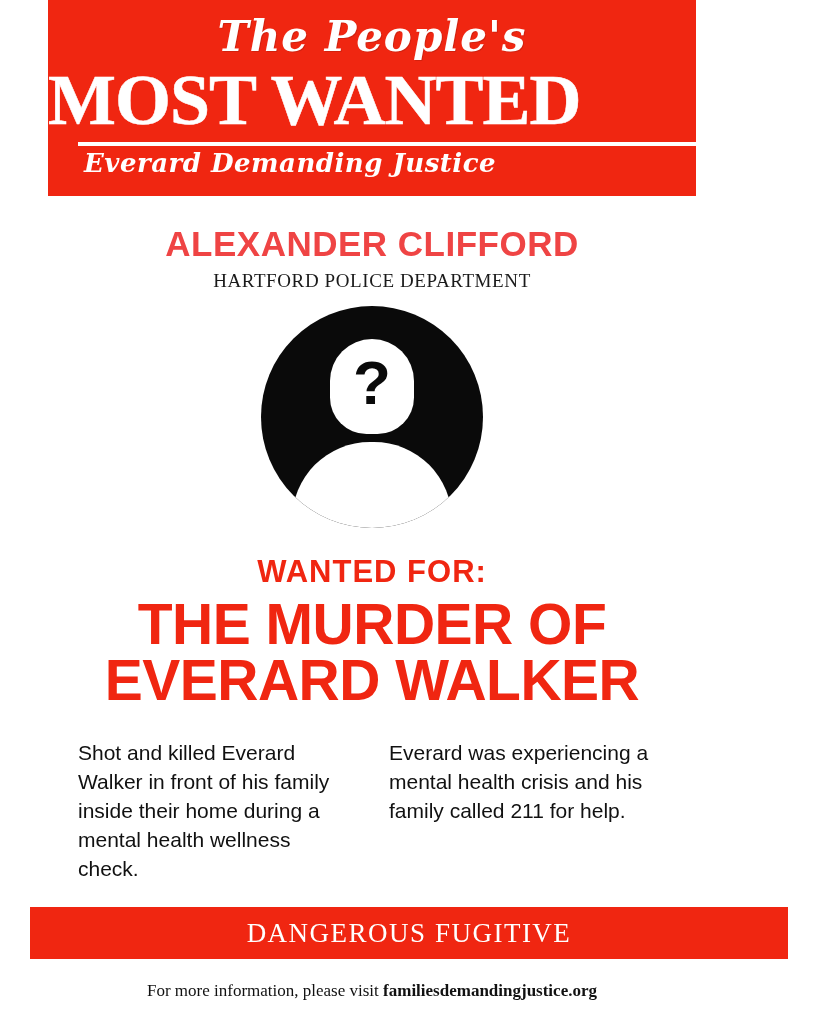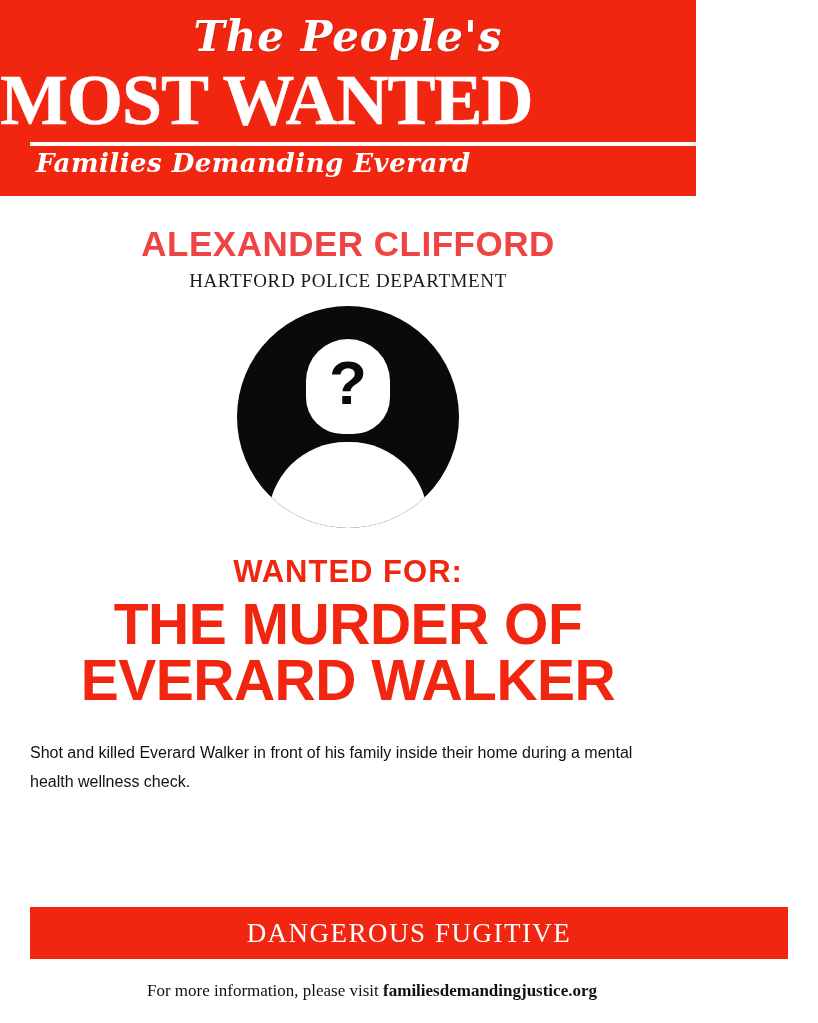--- a/index.html
+++ b/index.html
@@ -12,20 +12,21 @@
     background: #ffffff;
     font-family: "Liberation Sans", sans-serif;
     overflow: hidden;
   }
   .poster {
     position: relative;
     width: 696px;
     height: 1023px;
     background: #ffffff;
     box-sizing: border-box;
+    padding-left: 48px;
   }
 
   
   .header {
     position: relative;
     background: #f02611;
     height: 196px;
     width: 100%;
     box-sizing: border-box;
     overflow: hidden;
@@ -173,21 +174,21 @@
     margin-top: 30px;
     padding: 0 30px;
     box-sizing: border-box;
     gap: 34px;
   }
   .details-col {
     flex: 1 1 0;
   }
   .detail-text {
     font-family: "Liberation Sans", sans-serif;
-    font-size: 16px;
+    font-size: 21px;
     line-height: 29px;
     color: #111111;
   }
 
   .meta-row {
     display: flex;
     margin-top: 26px;
     padding: 0 30px;
     box-sizing: border-box;
     gap: 34px;
@@ -241,41 +242,44 @@
 </style>
 </head>
 <body>
 
 <div class="poster">
 
   <div class="header">
     <div class="header-peoples">The People's</div>
     <div class="header-most-wanted">MOST WANTED</div>
     <div class="header-rule"></div>
-    <div class="header-families">Families Demanding Everard</div>
+    <div class="header-families">Everard Demanding Justice</div>
   </div>
 
   <div class="subject-name">ALEXANDER CLIFFORD</div>
   <div class="subject-dept">HARTFORD POLICE DEPARTMENT</div>
 
   <div class="photo-wrap">
     <div class="avatar-circle">
       <div class="avatar-head"></div>
       <div class="avatar-q">?</div>
       <div class="avatar-body"></div>
     </div>
   </div>
 
   <div class="wanted-for-label">WANTED FOR:</div>
   <div class="wanted-for-crime">THE MURDER OF EVERARD WALKER</div>
 
   <div class="details">
     <div class="details-col">
       <div class="detail-text">Shot and killed Everard Walker in front of his family inside their home during a mental health wellness check.</div>
     </div>
+    <div class="details-col">
+      <div class="detail-text">Everard was experiencing a mental health crisis and his family called 211 for help.</div>
+    </div>
   </div>
 
 
   <div class="fugitive-banner">
     <span>DANGEROUS FUGITIVE</span>
   </div>
 
   <div class="footer-note">
     <span>For more information, please visit </span><b>familiesdemandingjustice.org</b>
   </div>

